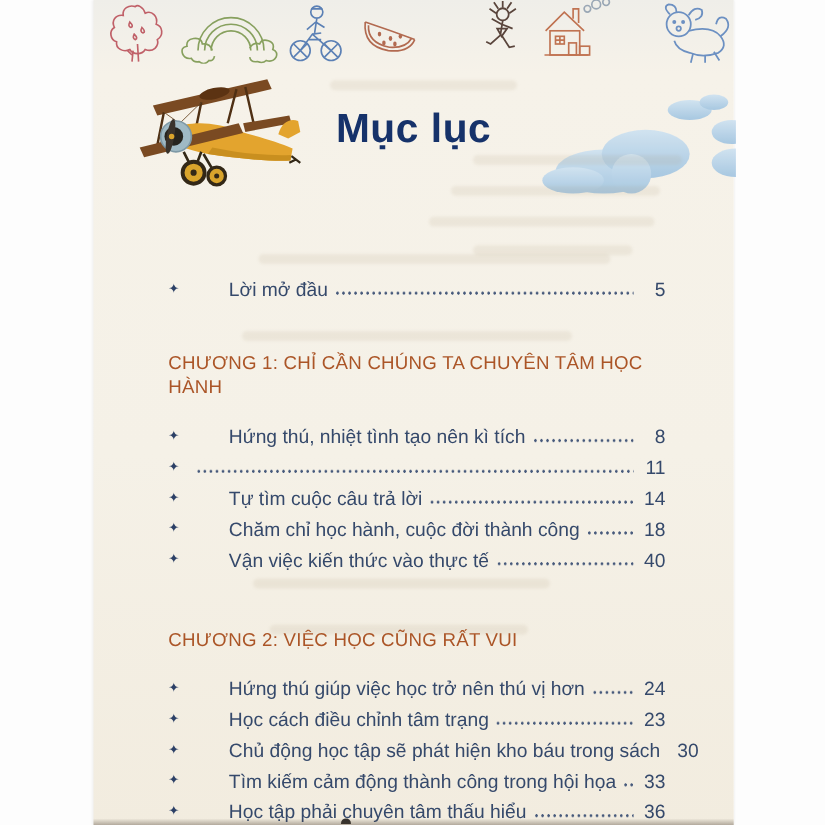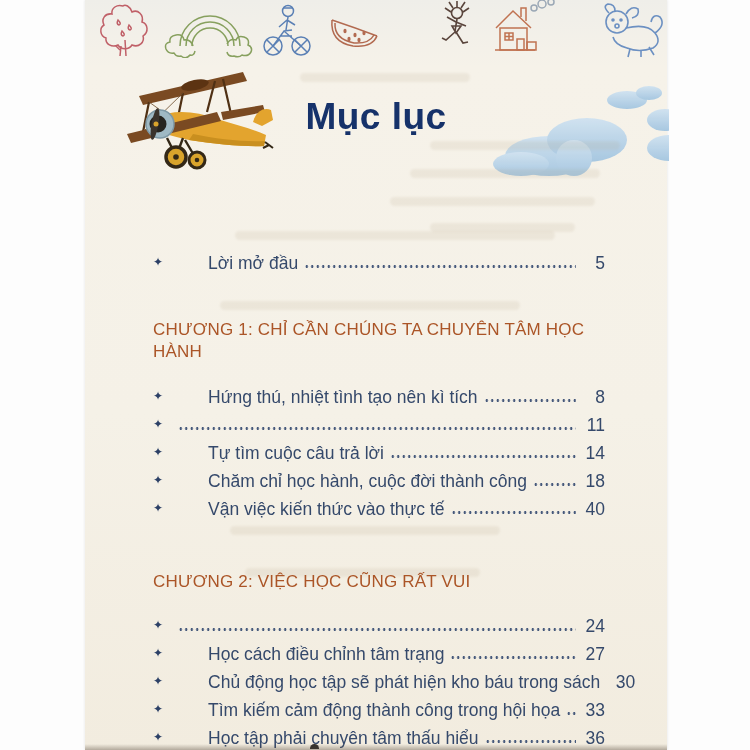--- a/index.html
+++ b/index.html
@@ -233,29 +233,30 @@
             <span class="pagenum">40</span>
           </div>
         </div>
 
       <h2 class="chapter-heading ch2">CHƯƠNG 2: VIỆC HỌC CŨNG RẤT VUI</h2>
 
       <div class="entry-list second">
 
           <div class="toc-row">
             <span class="bullet">✦</span>
+            <span class="entry-label">Hứng thú giúp việc học trở nên thú vị hơn</span>
             <span class="leader"></span>
             <span class="pagenum">24</span>
           </div>
 
           <div class="toc-row">
             <span class="bullet">✦</span>
             <span class="entry-label">Học cách điều chỉnh tâm trạng</span>
             <span class="leader"></span>
-            <span class="pagenum">27</span>
+            <span class="pagenum">23</span>
           </div>
 
           <div class="toc-row">
             <span class="bullet">✦</span>
             <span class="entry-label">Chủ động học tập sẽ phát hiện kho báu trong sách</span>
             <span class="leader"></span>
             <span class="pagenum">30</span>
           </div>
 
           <div class="toc-row">

